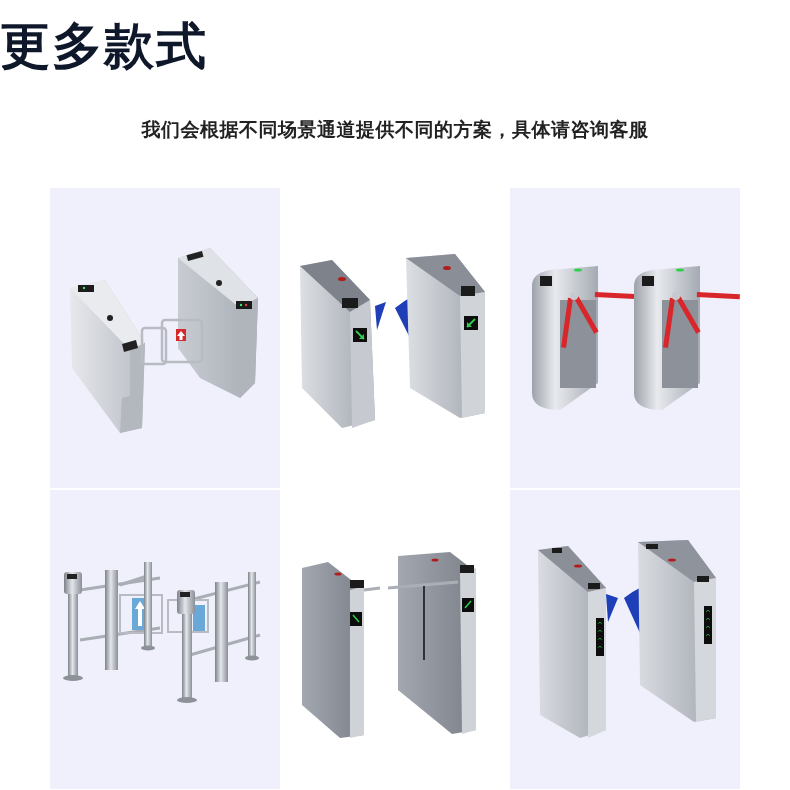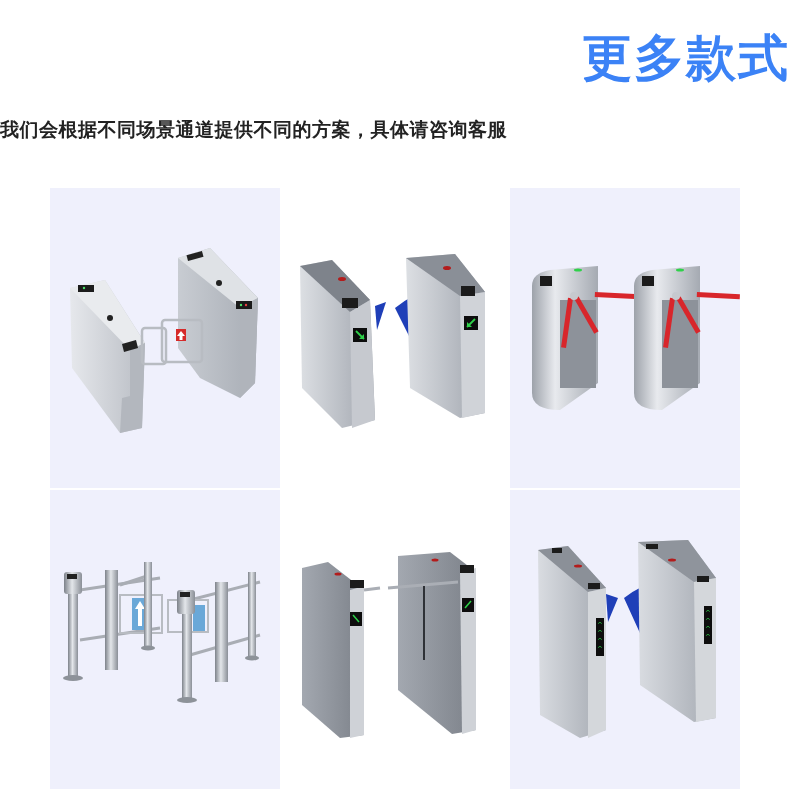--- a/index.html
+++ b/index.html
@@ -1,25 +1,25 @@
 <!DOCTYPE html>
 <html><head>
 <meta charset="utf-8">
 <style>
   html, body { margin: 0; padding: 0; }
   body {
     width: 790px; height: 790px; background: #ffffff; position: relative; overflow: hidden;
     font-family: "DejaVu Sans", "Liberation Sans", sans-serif;
   }
   .title {
-    position: absolute; left: 0; top: 28px; width: 790px; text-align: right;
-    font-size: 50px; font-weight: bold; color: #3b82f6; letter-spacing: 2px; line-height: 60px;
+    position: absolute; left: 0; top: 16px; width: 790px; text-align: left;
+    font-size: 50px; font-weight: bold; color: #0f172a; letter-spacing: 2px; line-height: 60px;
   }
   .subtitle {
-    position: absolute; left: 0; top: 115px; width: 790px; 
+    position: absolute; left: 0; top: 115px; width: 790px; text-align: center;
     font-size: 19px; font-weight: bold; color: #222222; line-height: 28px; letter-spacing: 0.5px;
   }
   .grid {
     position: absolute; left: 50px; top: 188px; width: 690px; height: 601px;
   }
   .cell {
     position: absolute; width: 230px; overflow: hidden;
   }
   .cell svg { position: absolute; left: 0; top: 0; width: 230px; height: 100%; }
   .lav { background: #eff0fc; }

